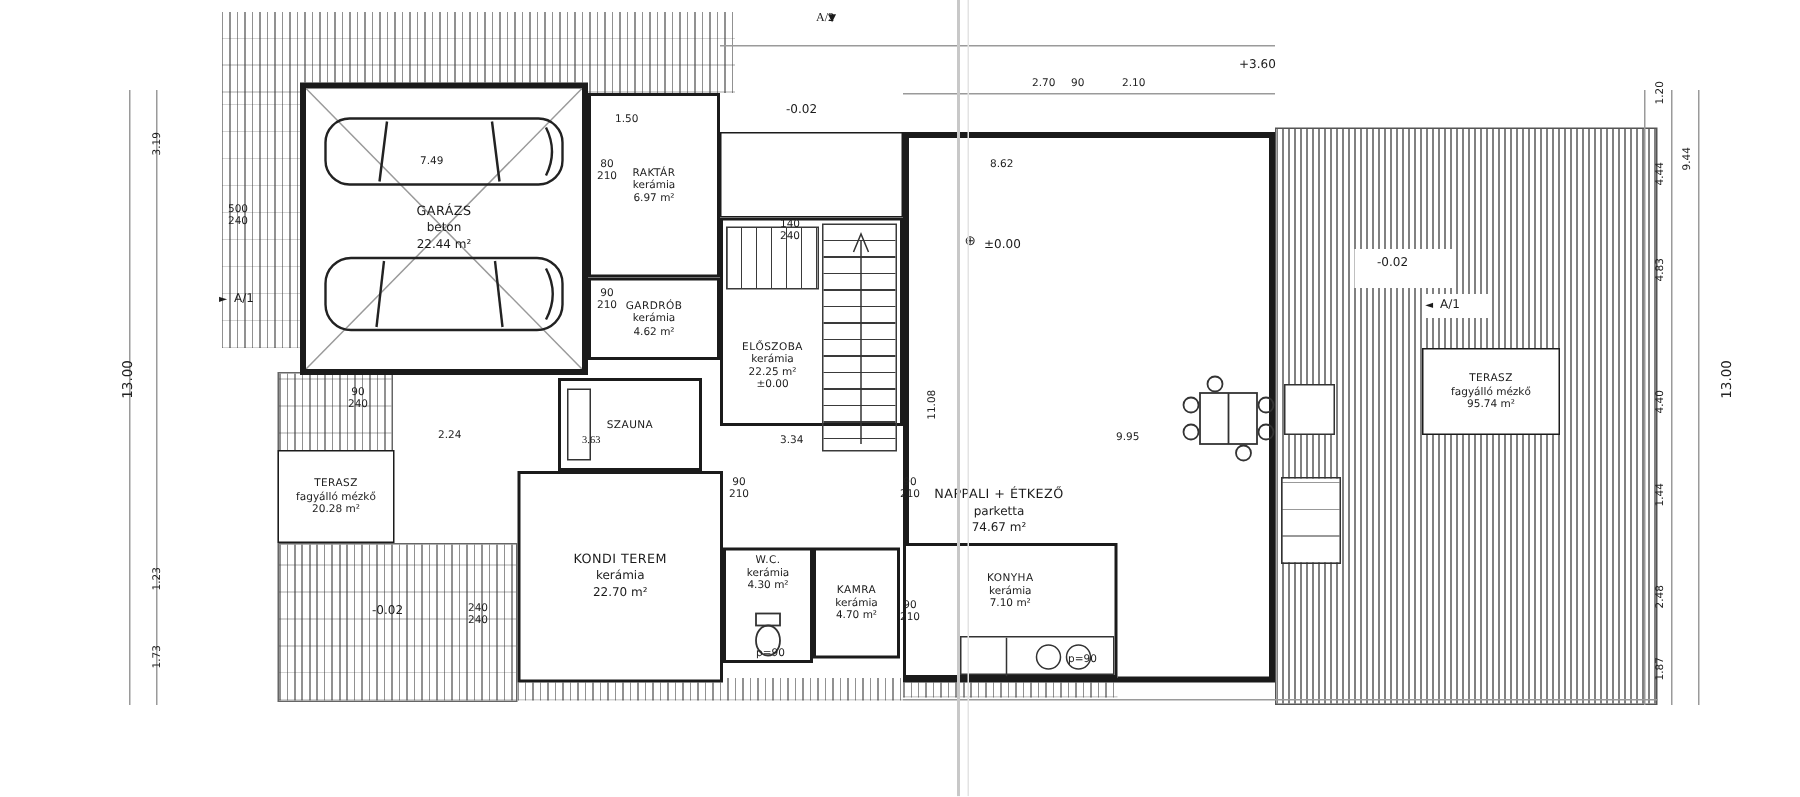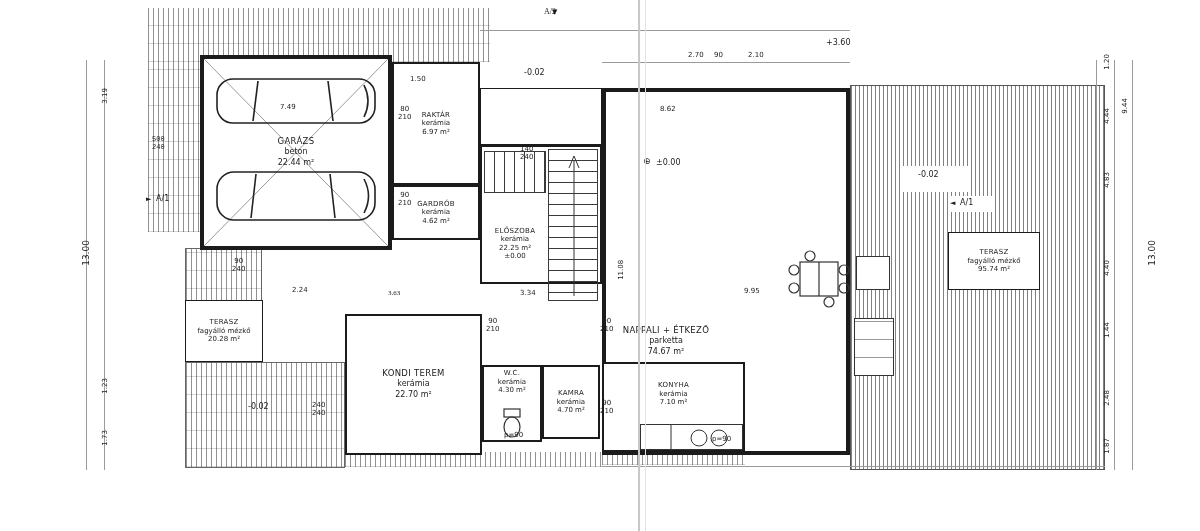--- a/index.html
+++ b/index.html
@@ -121,20 +121,26 @@
       </svg>
     </div>
     <div class="lbl-wrap sm" style="padding:58px 52px 0 0;">
       <div class="nm">ELŐSZOBA</div>
       <div>kerámia</div>
       <div>22.25 m²</div>
       <div>±0.00</div>
     </div>
   </div>
 
+  <div class="abs room" style="left:372px;top:252px;width:96px;height:62px;">
+    <div class="abs furn" style="left:4px;top:5px;width:16px;height:48px;"></div>
+    <div class="lbl-wrap sm">
+      <div class="nm">SZAUNA</div>
+    </div>
+  </div>
 
 
   <div class="abs room thin" style="left:185px;top:300px;width:78px;height:62px;">
     <div class="lbl-wrap sm">
       <div class="nm">TERASZ</div>
       <div>fagyálló mézkő</div>
       <div>20.28 m²</div>
     </div>
   </div>
 
@@ -246,21 +252,21 @@
 240</span>
   <span class="abs dim" style="left:520px;top:290px;">3.34</span>
   <span class="abs dim" style="left:388px;top:290px;font-family:Liberation Serif, serif;">3.63</span>
   <span class="abs dim" style="left:292px;top:287px;">2.24</span>
   <span class="abs dim" style="left:744px;top:288px;">9.95</span>
   <span class="abs dim rot" style="left:612px;top:266px;">11.08</span>
   <span class="abs dim" style="left:660px;top:106px;">8.62</span>
   <span class="abs dim" style="left:688px;top:52px;">2.70</span>
   <span class="abs dim" style="left:714px;top:52px;">90</span>
   <span class="abs dim" style="left:748px;top:52px;">2.10</span>
-  <span class="abs dim" style="left:152px;top:136px;font-family:Liberation Mono, monospace;">500
+  <span class="abs dim" style="left:152px;top:136px;">500
 240</span>
   <span class="abs dim" style="left:232px;top:258px;">90
 240</span>
   <span class="abs dim" style="left:486px;top:318px;">90
 210</span>
   <span class="abs dim" style="left:600px;top:318px;">90
 210</span>
   <span class="abs dim" style="left:600px;top:400px;">90
 210</span>
   <span class="abs dim" style="left:312px;top:402px;">240

